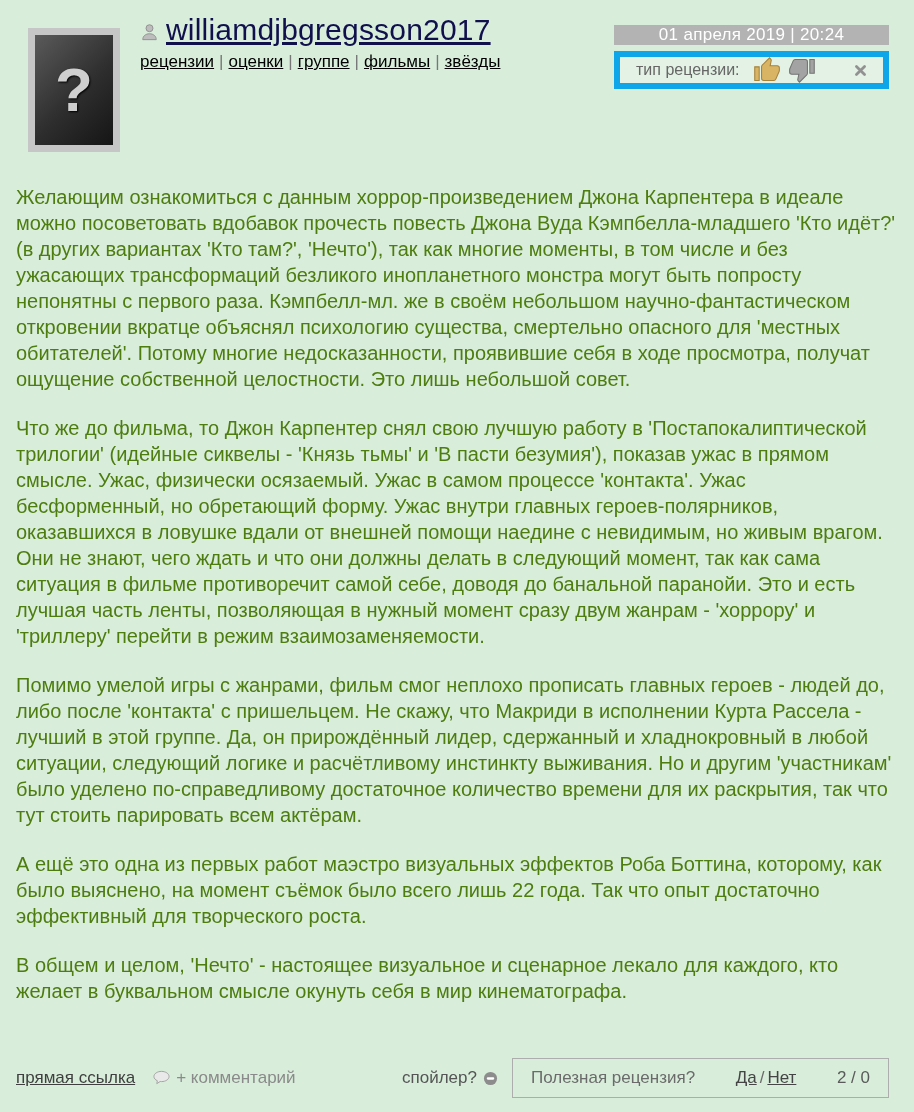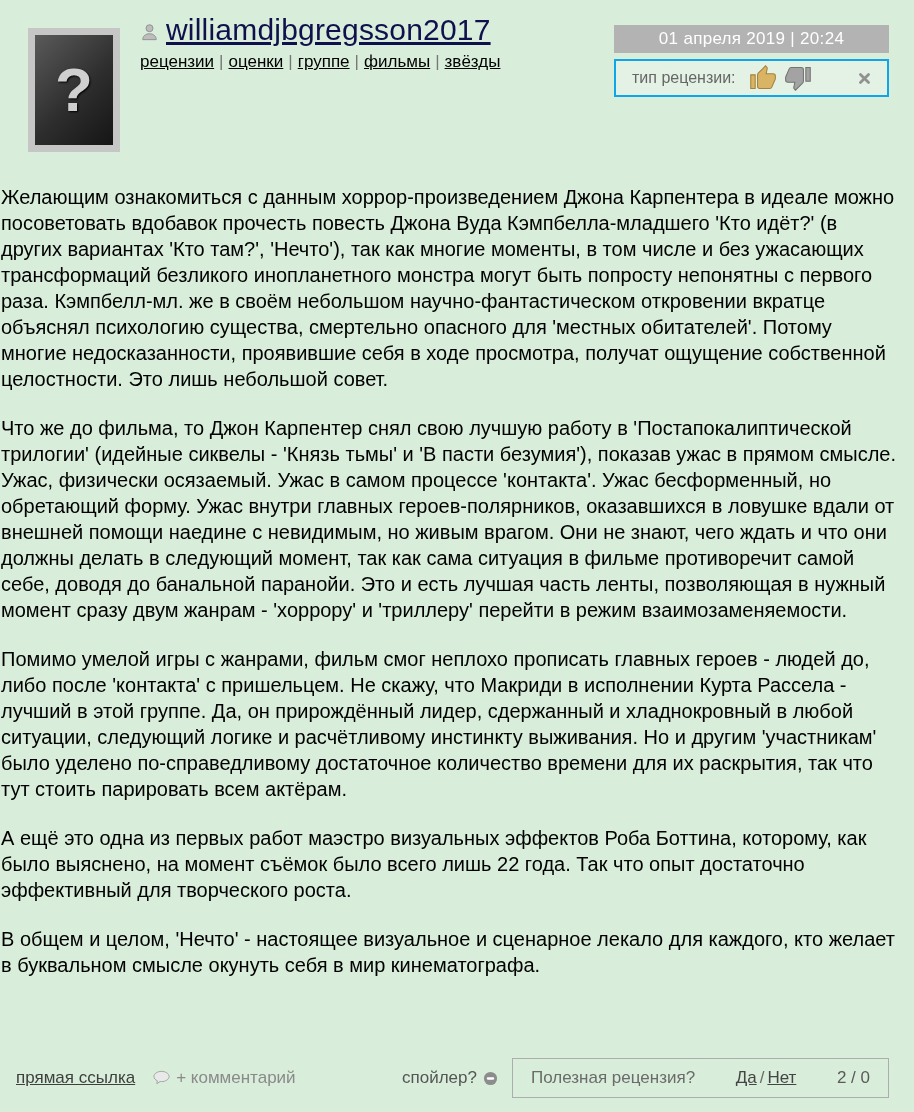--- a/index.html
+++ b/index.html
@@ -36,39 +36,39 @@
   .username {
     font-size: 30px; color: #10104d; text-decoration: underline;
     letter-spacing: 0.2px;
   }
   .user-nav { margin-top: 5px; font-size: 17px; color: #777; }
   .user-nav a { color: #000000; text-decoration: underline; }
   .user-nav .sep { color: #777; margin: 0 5px; }
 
   .header-right { position: absolute; right: 25px; top: 25px; width: 275px; }
   .date-box {
-    height: 28px; background: #b3b3b3; color: #ffffff;
+    height: 20px; background: #b3b3b3; color: #ffffff;
     font-size: 17px; display: flex; align-items: center; justify-content: center;
     letter-spacing: 0.3px;
   }
   .type-box {
     margin-top: 6px; height: 38px;
-    border: 2px solid #0ea5e9; background: rgba(255,255,255,0.28);
+    border: 6px solid #0ea5e9; background: rgba(255,255,255,0.28);
     display: flex; align-items: center; padding: 0 16px;
     font-size: 16px; color: #666;
   }
   .type-box .thumb { display: inline-flex; cursor: pointer; }
   .thumb-up { margin-left: 13px; }
   .thumb-down { margin-left: 7px; }
   .close-x { margin-left: auto; display: inline-flex; cursor: pointer; }
 
   
   .review {
-    margin: 32px 18px 0 1px;
-    font-size: 20px; line-height: 26px; color: #000000;
+    margin: 32px 18px 0 16px;
+    font-size: 20px; line-height: 26px; color: #4d7c0f;
   }
   .review p { margin: 0 0 23px 0; }
 
   
   .footer {
     position: absolute; left: 16px; right: 25px; top: 1058px;
     display: flex; align-items: center;
     font-size: 17px;
   }
   .direct-link { color: #3f3f3f; text-decoration: underline; }

